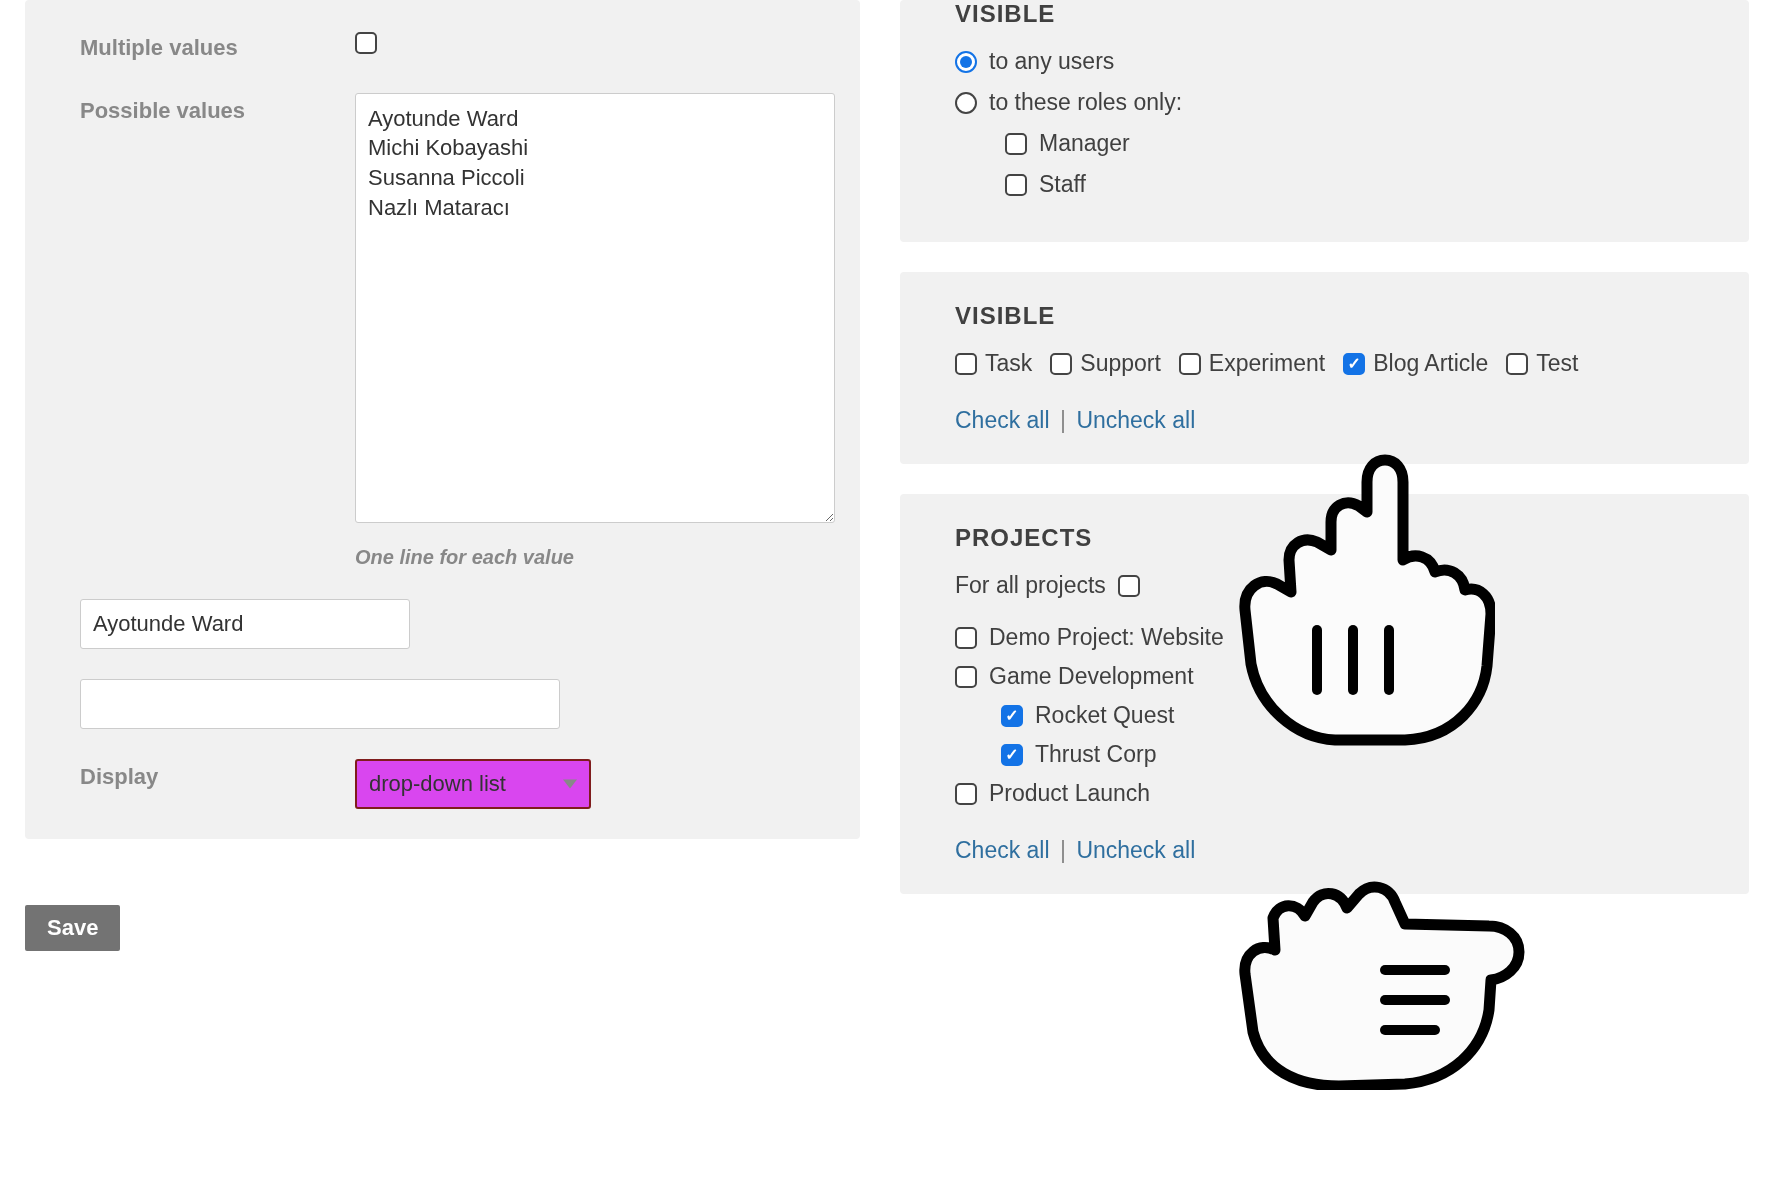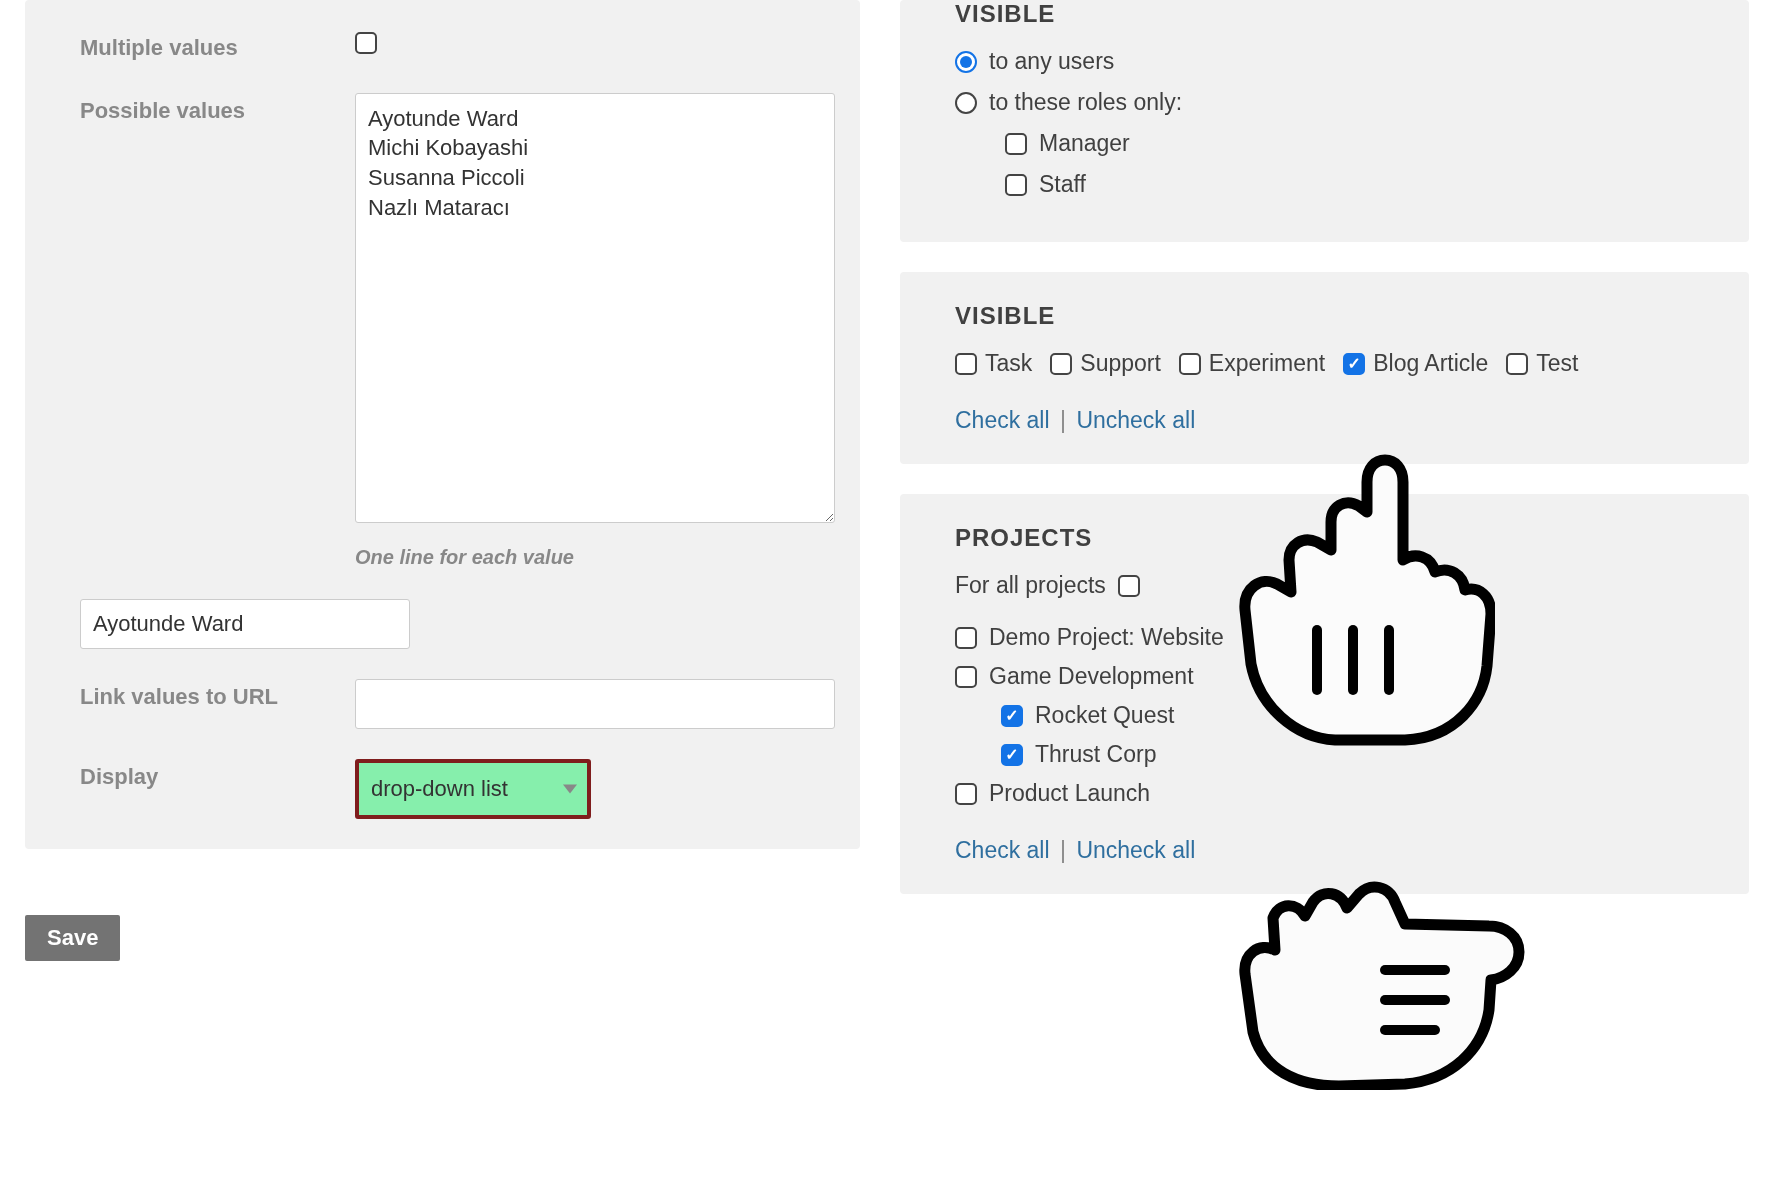--- a/index.html
+++ b/index.html
@@ -101,24 +101,24 @@
   font-family: inherit;
   color: #333;
 }
 .text-input.wide { width: 480px; }
 .select-wrap {
   position: relative;
   display: inline-block;
 }
 .select {
   width: 236px;
-  height: 60px;
-  border: 4px solid #7f1d1d;
+  height: 50px;
+  border: 2px solid #7f1d1d;
   border-radius: 3px;
-  background: #86efac;
+  background: #d946ef;
   padding: 0 40px 0 12px;
   font-size: 22px;
   font-family: inherit;
   color: #333;
   appearance: none;
   cursor: pointer;
 }
 .select-wrap::after {
   content: "";
   position: absolute;
@@ -259,21 +259,20 @@
         </div>
       </div>
 
       <div class="form-row">
         <div class="form-control">
           <input class="text-input" value="Ayotunde Ward" style="">
         </div>
       </div>
 
       <div class="form-row">
-        <div class="form-label">Link values to URL</div>
         <div class="form-control">
           <input class="text-input wide" value="" style="">
         </div>
       </div>
 
       <div class="form-row">
         <div class="form-label">Display</div>
         <div class="form-control">
           <span class="select-wrap">
             <select class="select">

